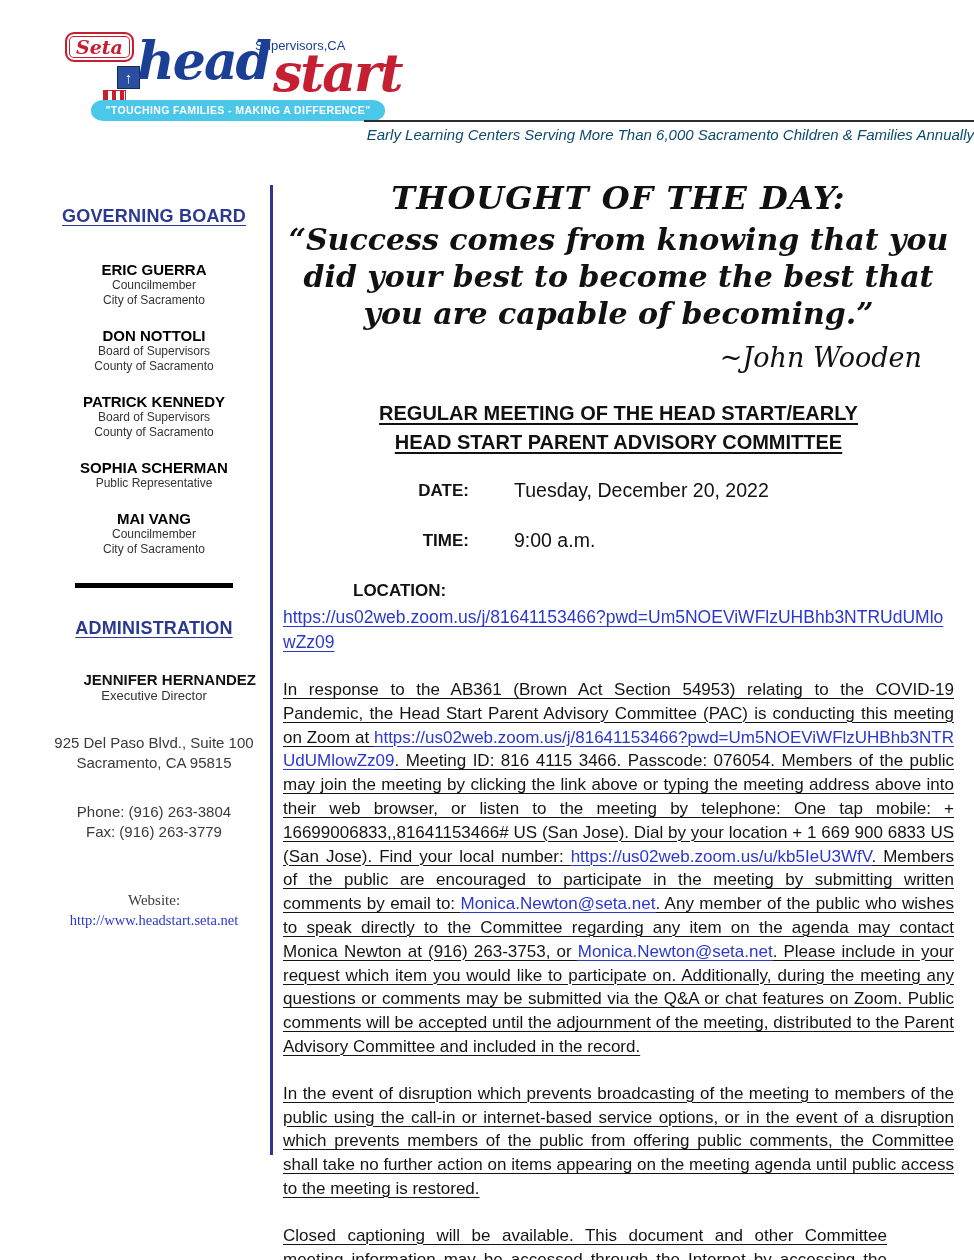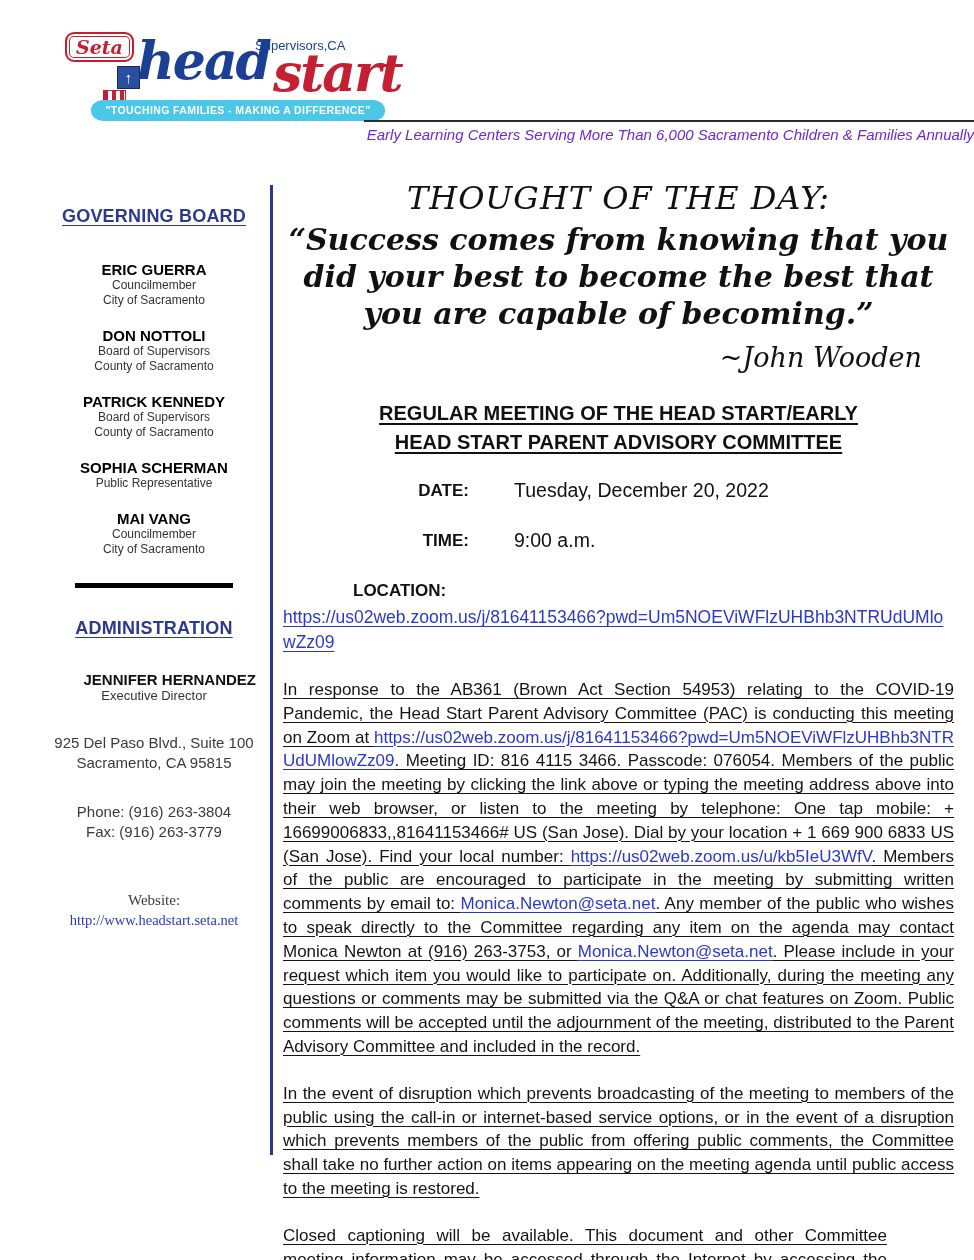--- a/index.html
+++ b/index.html
@@ -36,21 +36,21 @@
   .banner {
     position:absolute; left:32px; top:78px; width:294px; height:21px;
     background:#4AC7E9; border-radius:12px/10px; text-align:center;
     color:#fff; font-weight:bold; font-size:10.5px; line-height:21px; letter-spacing:.4px;
   }
 
   
   .tagline-rule { position:absolute; left:345px; top:120px; width:610px; border-top:2px solid #2d2d2d; }
   .tagline {
     position:absolute; left:345px; top:126px; width:610px; text-align:right;
-    font-style:italic; font-size:15px; color:#6d28d9;
+    font-style:italic; font-size:15px; color:#0c4a6e;
   }
 
   
   .sidebar { position:absolute; left:33px; top:206px; width:204px; text-align:center; }
   .sb-title {
     color:#2B3990; font-weight:bold; font-size:18px; letter-spacing:.2px;
     text-decoration:underline; text-underline-offset:3px;
   }
   .board-list { margin-top:34px; }
   .member { margin-bottom:19px; }
@@ -66,21 +66,21 @@
   .phones { margin-top:28px; }
   .website { margin-top:48px;font-family:Liberation Serif, serif; }
   .sb-link { color:#2B38CC; font-size:14.5px; text-decoration:none; }
 
   
   .v-divider { position:absolute; left:251px; top:185px; width:3px; height:970px; background:#2B3990; }
 
   
   .main { position:absolute; left:264px; top:180px; width:671px; }
   .script { font-family:"DejaVu Serif", serif; font-style:italic; }
-  .thought-heading { text-align:center; font-size:32px; font-weight:normal; line-height:1.15; letter-spacing:1px; }
+  .thought-heading { text-align:center; font-size:32px; font-weight:bold; line-height:1.15; letter-spacing:1px; }
   .quote { text-align:center; font-size:30px; font-weight:bold; line-height:1.24; margin-top:4px; }
   .attribution { text-align:right; padding-right:32px; font-size:27px; margin-top:10px; }
   .meeting-title { margin-top:26px; text-align:center; font-size:20px; font-weight:bold; line-height:1.45; }
   .title-line { text-decoration:underline; text-underline-offset:3px; }
   .sched-row { display:flex; align-items:center; }
   .row-date { margin-top:22px; }
   .row-time { margin-top:27px; }
   .sched-label { width:186px; text-align:right; font-weight:bold; font-size:17px; }
   .sched-value { margin-left:45px; font-size:19.5px; }
   .location-label { margin-top:29px; padding-left:70px; font-weight:bold; font-size:17px; }

